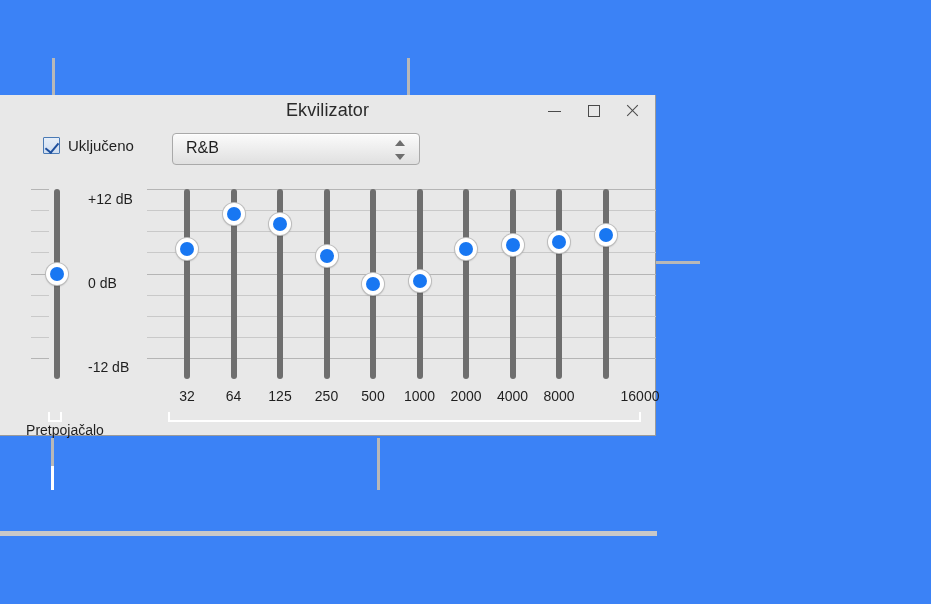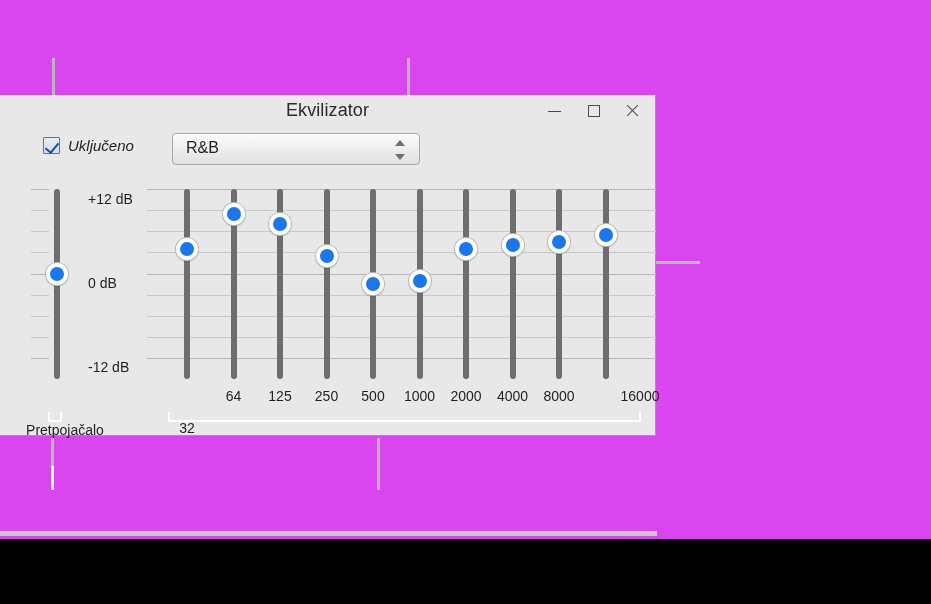--- a/index.html
+++ b/index.html
@@ -5,22 +5,22 @@
   * { box-sizing: border-box; }
   html, body {
     margin: 0; padding: 0;
     width: 931px; height: 604px;
     background: #000000;
     font-family: "Liberation Sans", sans-serif;
     overflow: hidden;
   }
   #stage {
     position: relative;
-    width: 931px; height: 539px;
-    background: #d946ef;
+    width: 931px; height: 604px;
+    background: #3b82f6;
   }
 
   
   .callout {
     position: absolute;
     background: #b8b8b8;
   }
   .callout.v { width: 3px; }
   .callout.h { height: 3px; }
   .callout-white { background: #ffffff; }
@@ -88,21 +88,21 @@
   }
   #enabled-box::after {
     content: "";
     position: absolute;
     left: 4px; top: 2px;
     width: 6px; height: 11px;
     border: solid #1d4f9e;
     border-width: 0 2.5px 2.5px 0;
     transform: rotate(40deg);
   }
-  #enabled-label { font-size: 15px; color: #1f1f1f; font-style: italic; }
+  #enabled-label { font-size: 15px; color: #1f1f1f; }
 
   #preset-select {
     position: absolute;
     left: 172px; top: 4px;
     width: 248px; height: 32px;
     background: linear-gradient(180deg,#fbfbfb 0%, #ececec 55%, #e0e0e0 100%);
     border: 1px solid #a9a9a9;
     border-radius: 4px;
     box-shadow: 0 1px 0 rgba(255,255,255,.8) inset;
   }
@@ -298,21 +298,21 @@
         <div class="track"></div>
         <div class="thumb" style="top: 73.5px;"></div>
       </div>
       <div id="preamp-label">Pretpojačalo</div>
 
       <div id="band-host">
           <div class="slider" style="left: 172px; top: 8px; height: 190px;">
             <div class="track"></div>
             <div class="thumb" style="top: 48.8542px;"></div>
           </div>
-          <div class="band-label" style="left: 164px; margin-top: 32px;">32</div>
+          <div class="band-label" style="left: 164px;">32</div>
           <div class="slider" style="left: 218.5px; top: 8px; height: 190px;">
             <div class="track"></div>
             <div class="thumb" style="top: 13.6458px;"></div>
           </div>
           <div class="band-label" style="left: 210.5px;">64</div>
           <div class="slider" style="left: 265px; top: 8px; height: 190px;">
             <div class="track"></div>
             <div class="thumb" style="top: 24.2083px;"></div>
           </div>
           <div class="band-label" style="left: 257px;">125</div>

